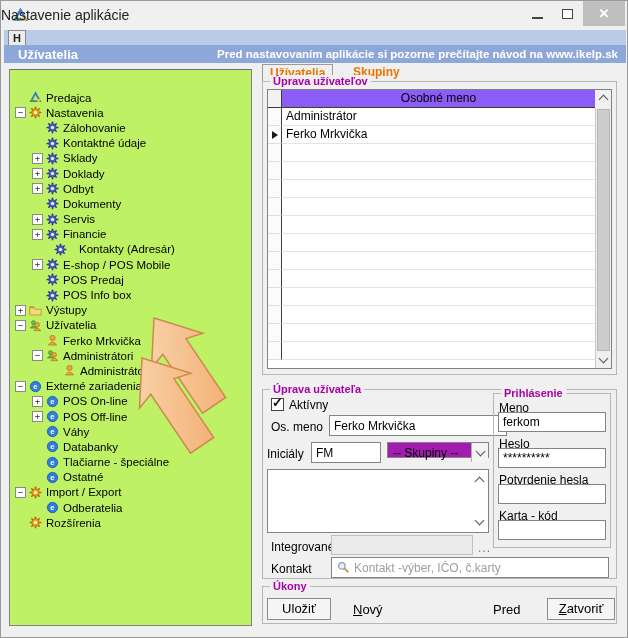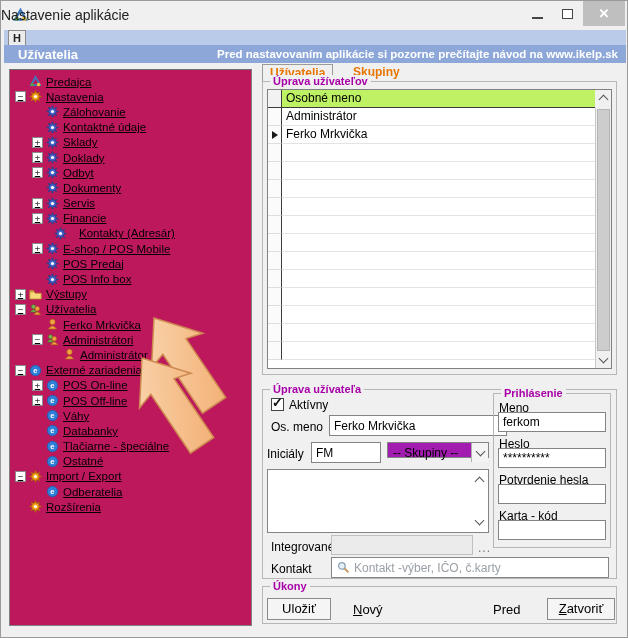--- a/index.html
+++ b/index.html
@@ -20,41 +20,41 @@
   #btn-close { left:582px; width:42px; height:25px; background:#bfbfbf; color:#fff; font-size:13px; font-weight:bold; }
   
   #toolstrip { position:absolute; left:3px; top:29px; width:622px; height:15px; background:#b9cbe8; }
   #h-tab { position:absolute; left:7px; top:29px; width:18px; height:16px; background:#ececec;
     border:1px solid #8a8a8a; font-size:11px; font-weight:bold; color:#222; text-align:center; line-height:14px; }
   #headerbar { position:absolute; left:3px; top:44px; width:622px; height:18px; background:#8da8d8;
     display:flex; align-items:center; justify-content:space-between; padding:0 8px 0 14px; }
   #header-title { font-size:13px; font-weight:bold; color:#fff; }
   #header-notice { font-size:11.5px; font-weight:bold; color:#fff; }
   
-  #tree-panel { position:absolute; left:8px; top:68px; width:243px; height:557px; background:#be185d;
-    border:1px solid #828282; border-top-color:#6e6e6e; overflow:hidden; padding-top:4px;text-decoration:underline; }
+  #tree-panel { position:absolute; left:8px; top:68px; width:243px; height:557px; background:#bef264;
+    border:1px solid #828282; border-top-color:#6e6e6e; overflow:hidden; padding-top:20px; }
   .tree-row { display:flex; align-items:center; height:15.2px; font-size:11.5px; color:#000; white-space:nowrap; }
   .expander { flex:0 0 11px; width:11px; height:11px; border:1px solid #8a8a8a; background:#fff;
     font-size:9px; line-height:8px; text-align:center; color:#333; margin-right:3px; font-family:"DejaVu Sans Mono",monospace; }
   .exp-spacer { flex:0 0 14px; }
   .tree-icon { flex:0 0 13px; width:13px; height:13px; margin-right:4px; }
   
   .groupbox { position:absolute; border:1px solid #b6b6b6; }
   .grouplabel { position:absolute; font-size:11px; font-weight:bold; color:#a800a8; background:#f0f0f0; padding:0 3px; z-index:3; }
   .tab { position:absolute; top:63px; font-size:12px; font-weight:bold; color:#e87500; padding:1px 7px; }
   .tab.active { border:1px solid #9a9a9a; background:#f0f0f0; }
   
   #user-table { position:absolute; left:266px; top:88px; width:345px; height:280px; background:#fff;
     border:1px solid #808080; display:flex; flex-direction:column; overflow:hidden; }
   .t-row { display:flex; height:18px; flex:0 0 18px; }
   .t-sel { flex:0 0 14px; background:#fbfbfb; border-right:1px solid #3c3c3c; border-bottom:1px solid #dedede;
     display:flex; align-items:center; justify-content:center; }
   .t-cell { flex:1; border-bottom:1px solid #e4e4e4; font-size:12px; padding:1px 4px 0 4px; color:#000; }
   .t-head .t-sel { background:#f2f2f2; border-bottom:1px solid #3c3c3c; }
-  .t-head .t-cell { background:#bef264; border-bottom:1px solid #3c3c3c; }
+  .t-head .t-cell { background:#8b5cf6; text-align:center; border-bottom:1px solid #3c3c3c; }
   .t-scroll { flex:0 0 16px; background:#f0f0f0; border-left:1px solid #c8c8c8; position:relative; }
   .row-marker { width:0; height:0; border-left:6px solid #1a1a1a; border-top:4px solid transparent; border-bottom:4px solid transparent; }
   .chev { display:inline-block; width:7px; height:7px; border-left:1.6px solid #555; border-bottom:1.6px solid #555; }
   .chev.up { transform:rotate(135deg); }
   .chev.down { transform:rotate(-45deg); }
   .sb-btn { position:absolute; left:0; width:100%; height:16px; display:flex; align-items:center; justify-content:center; }
   .sb-thumb { position:absolute; left:1px; width:13px; background:#cdcdcd; border:1px solid #b5b5b5; }
   
   .flabel { position:absolute; font-size:12px; color:#000; }
   .tb-input { position:absolute; border:1px solid #848484; background:#fff; font-family:"Liberation Sans",sans-serif;

